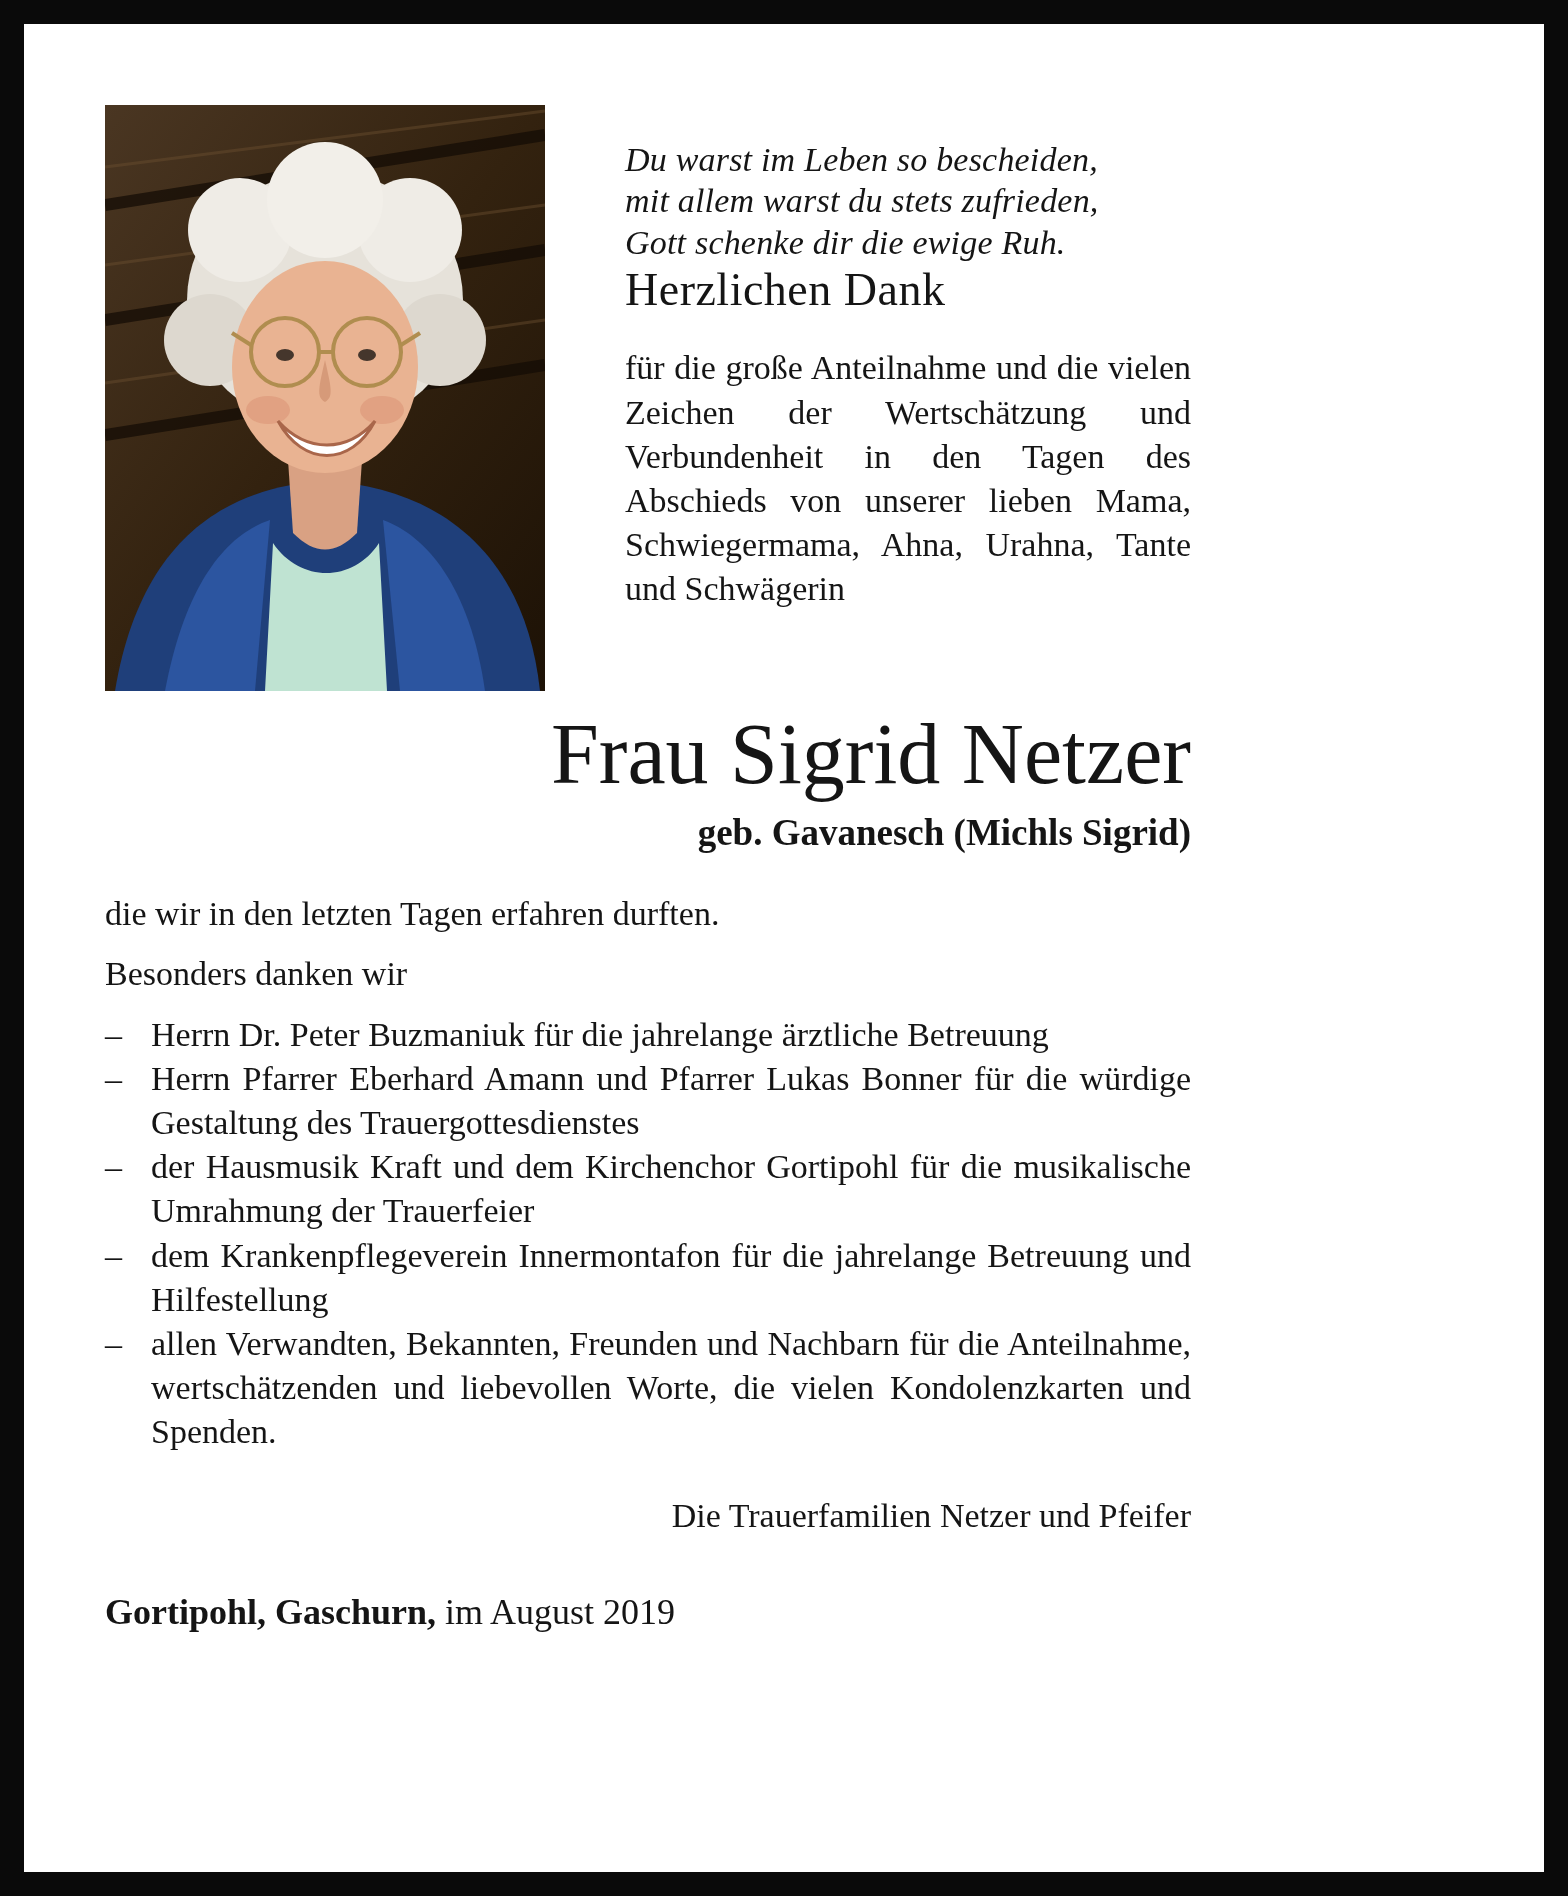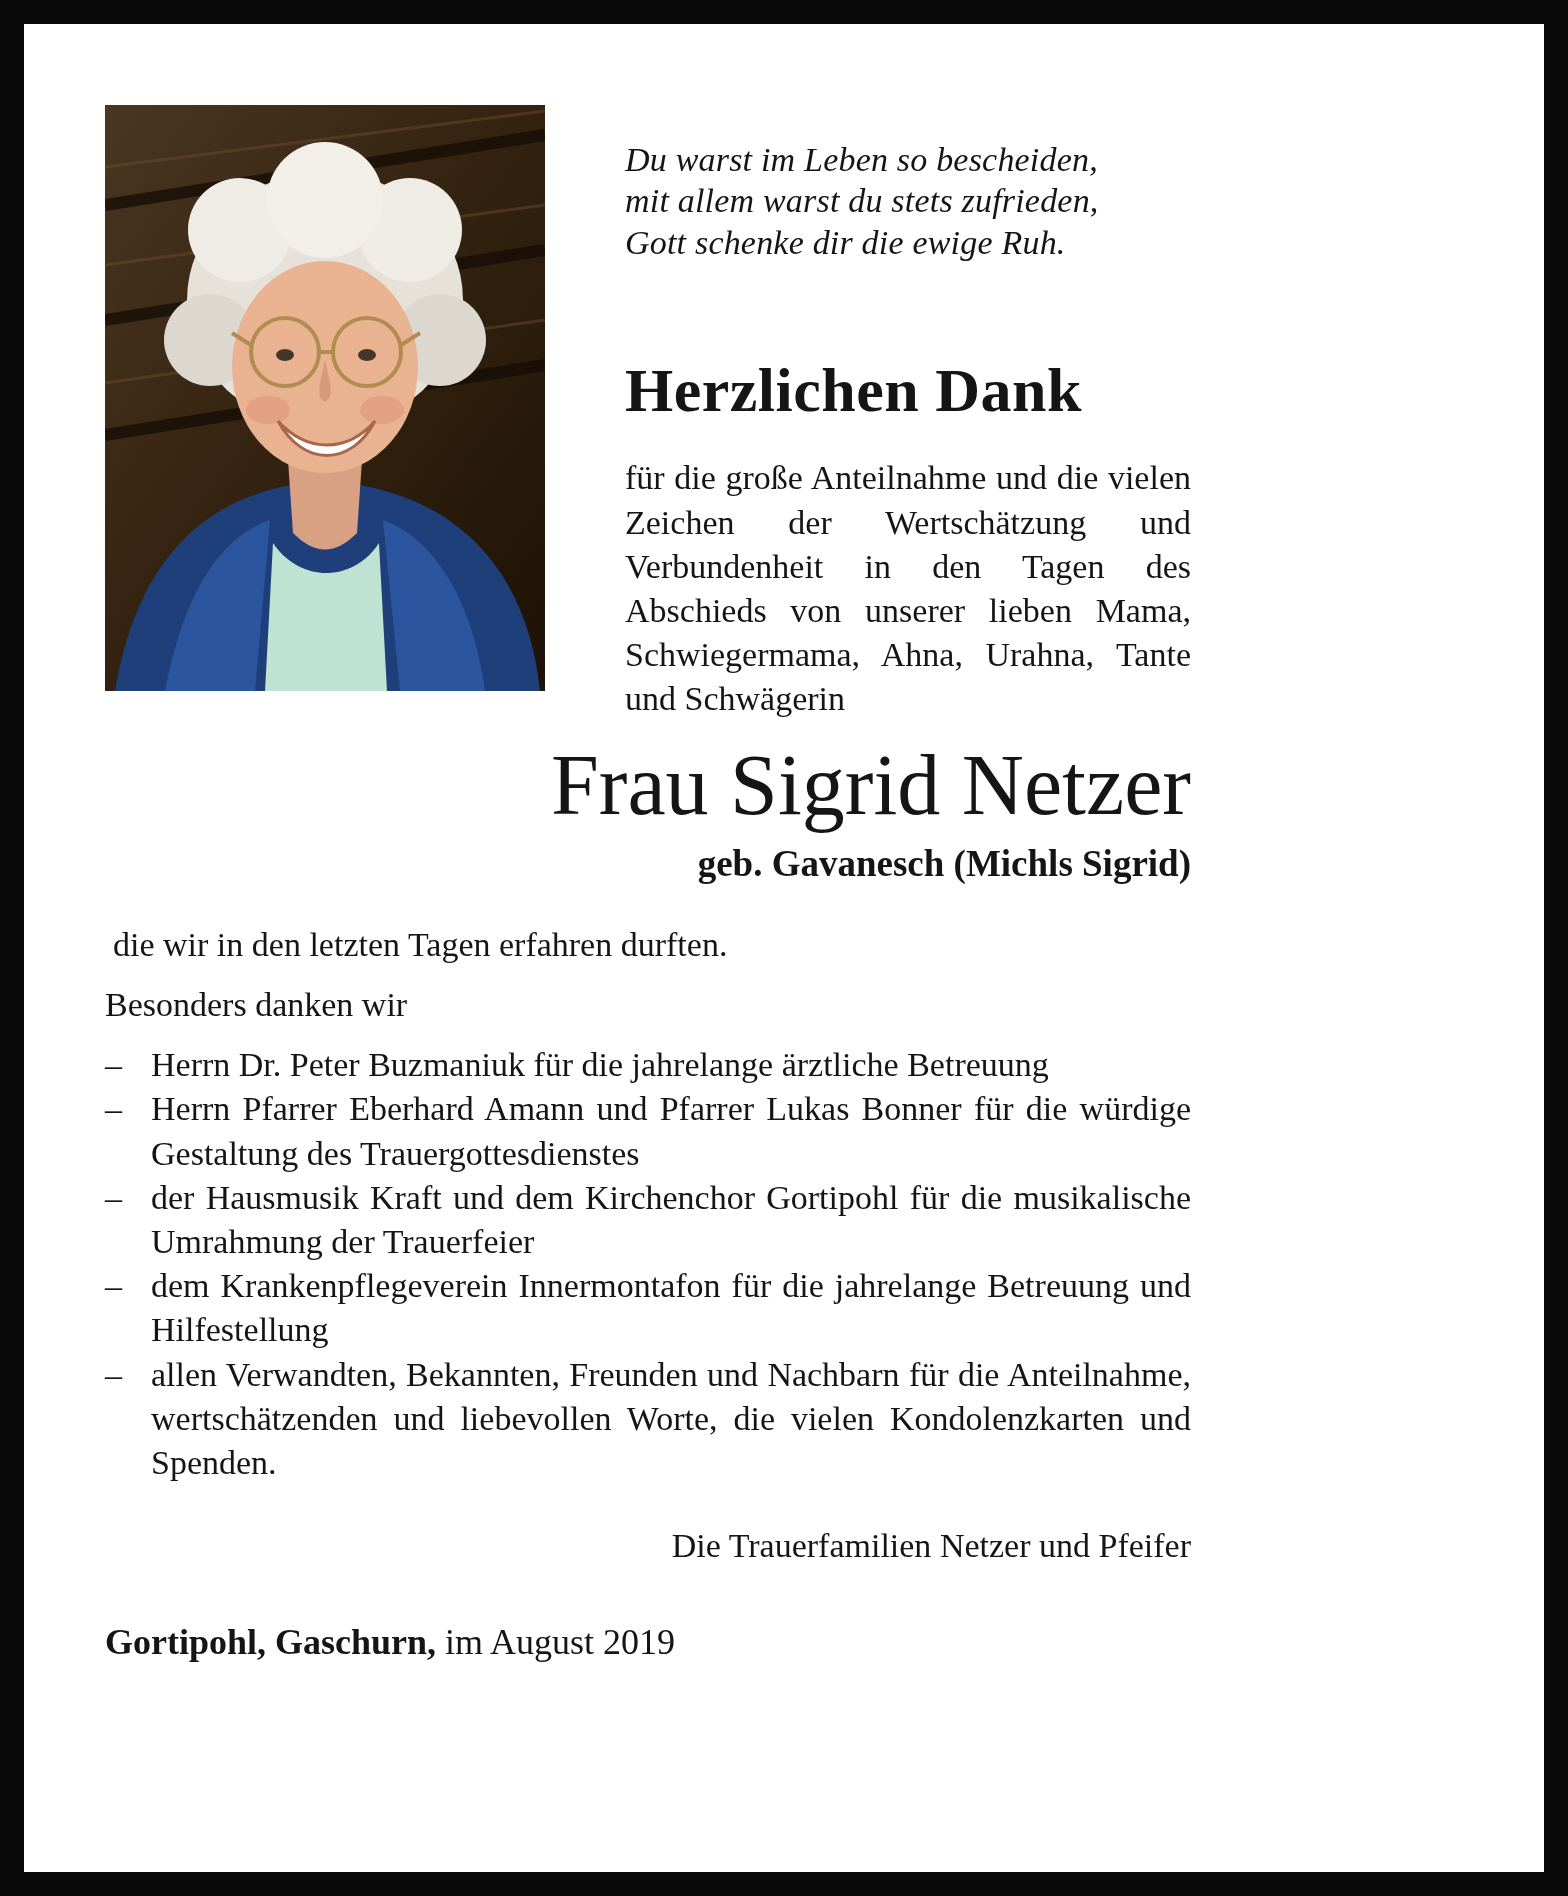--- a/index.html
+++ b/index.html
@@ -26,41 +26,40 @@
   }
   .right-col { width: 566px; margin-left: 80px; padding-top: 34px; }
 
   .poem {
     font-style: italic;
     font-size: 34px;
     line-height: 1.22;
     letter-spacing: 0.2px;
   }
   .thanks-heading {
-    font-size: 62px;
-    font-weight: bold;
-    margin-top: 92px;
+    font-size: 46px;
+    font-weight: normal;
     letter-spacing: 0.5px;
   }
   .thanks-para {
     margin-top: 30px;
     font-size: 34px;
     line-height: 1.3;
     text-align: justify;
     hyphens: auto;
   }
 
   .name-block { text-align: right; margin-top: 18px; }
   .deceased-name { font-size: 86px; font-weight: normal; line-height: 1.05; }
   .birth-name { font-size: 37px; font-weight: bold; margin-top: 12px; }
   .dates { font-size: 35px; font-weight: bold; margin-top: 4px; }
   .dates .sym-death { vertical-align: super; font-size: 26px; }
 
   .body-text { font-size: 34px; line-height: 1.3; }
-  .continuation { margin-top: 38px; margin-left: 8px; }
+  .continuation { margin-top: 38px; }
   .special-intro { margin-top: 16px; }
 
   .thanks-list { margin-top: 16px; }
   .list-item { display: flex; align-items: flex-start; }
   .list-dash { width: 46px; flex: none; }
   .list-text { flex: 1; text-align: justify; hyphens: auto; }
 
   .closing-line {
     margin-top: 42px;
     font-size: 34px;

